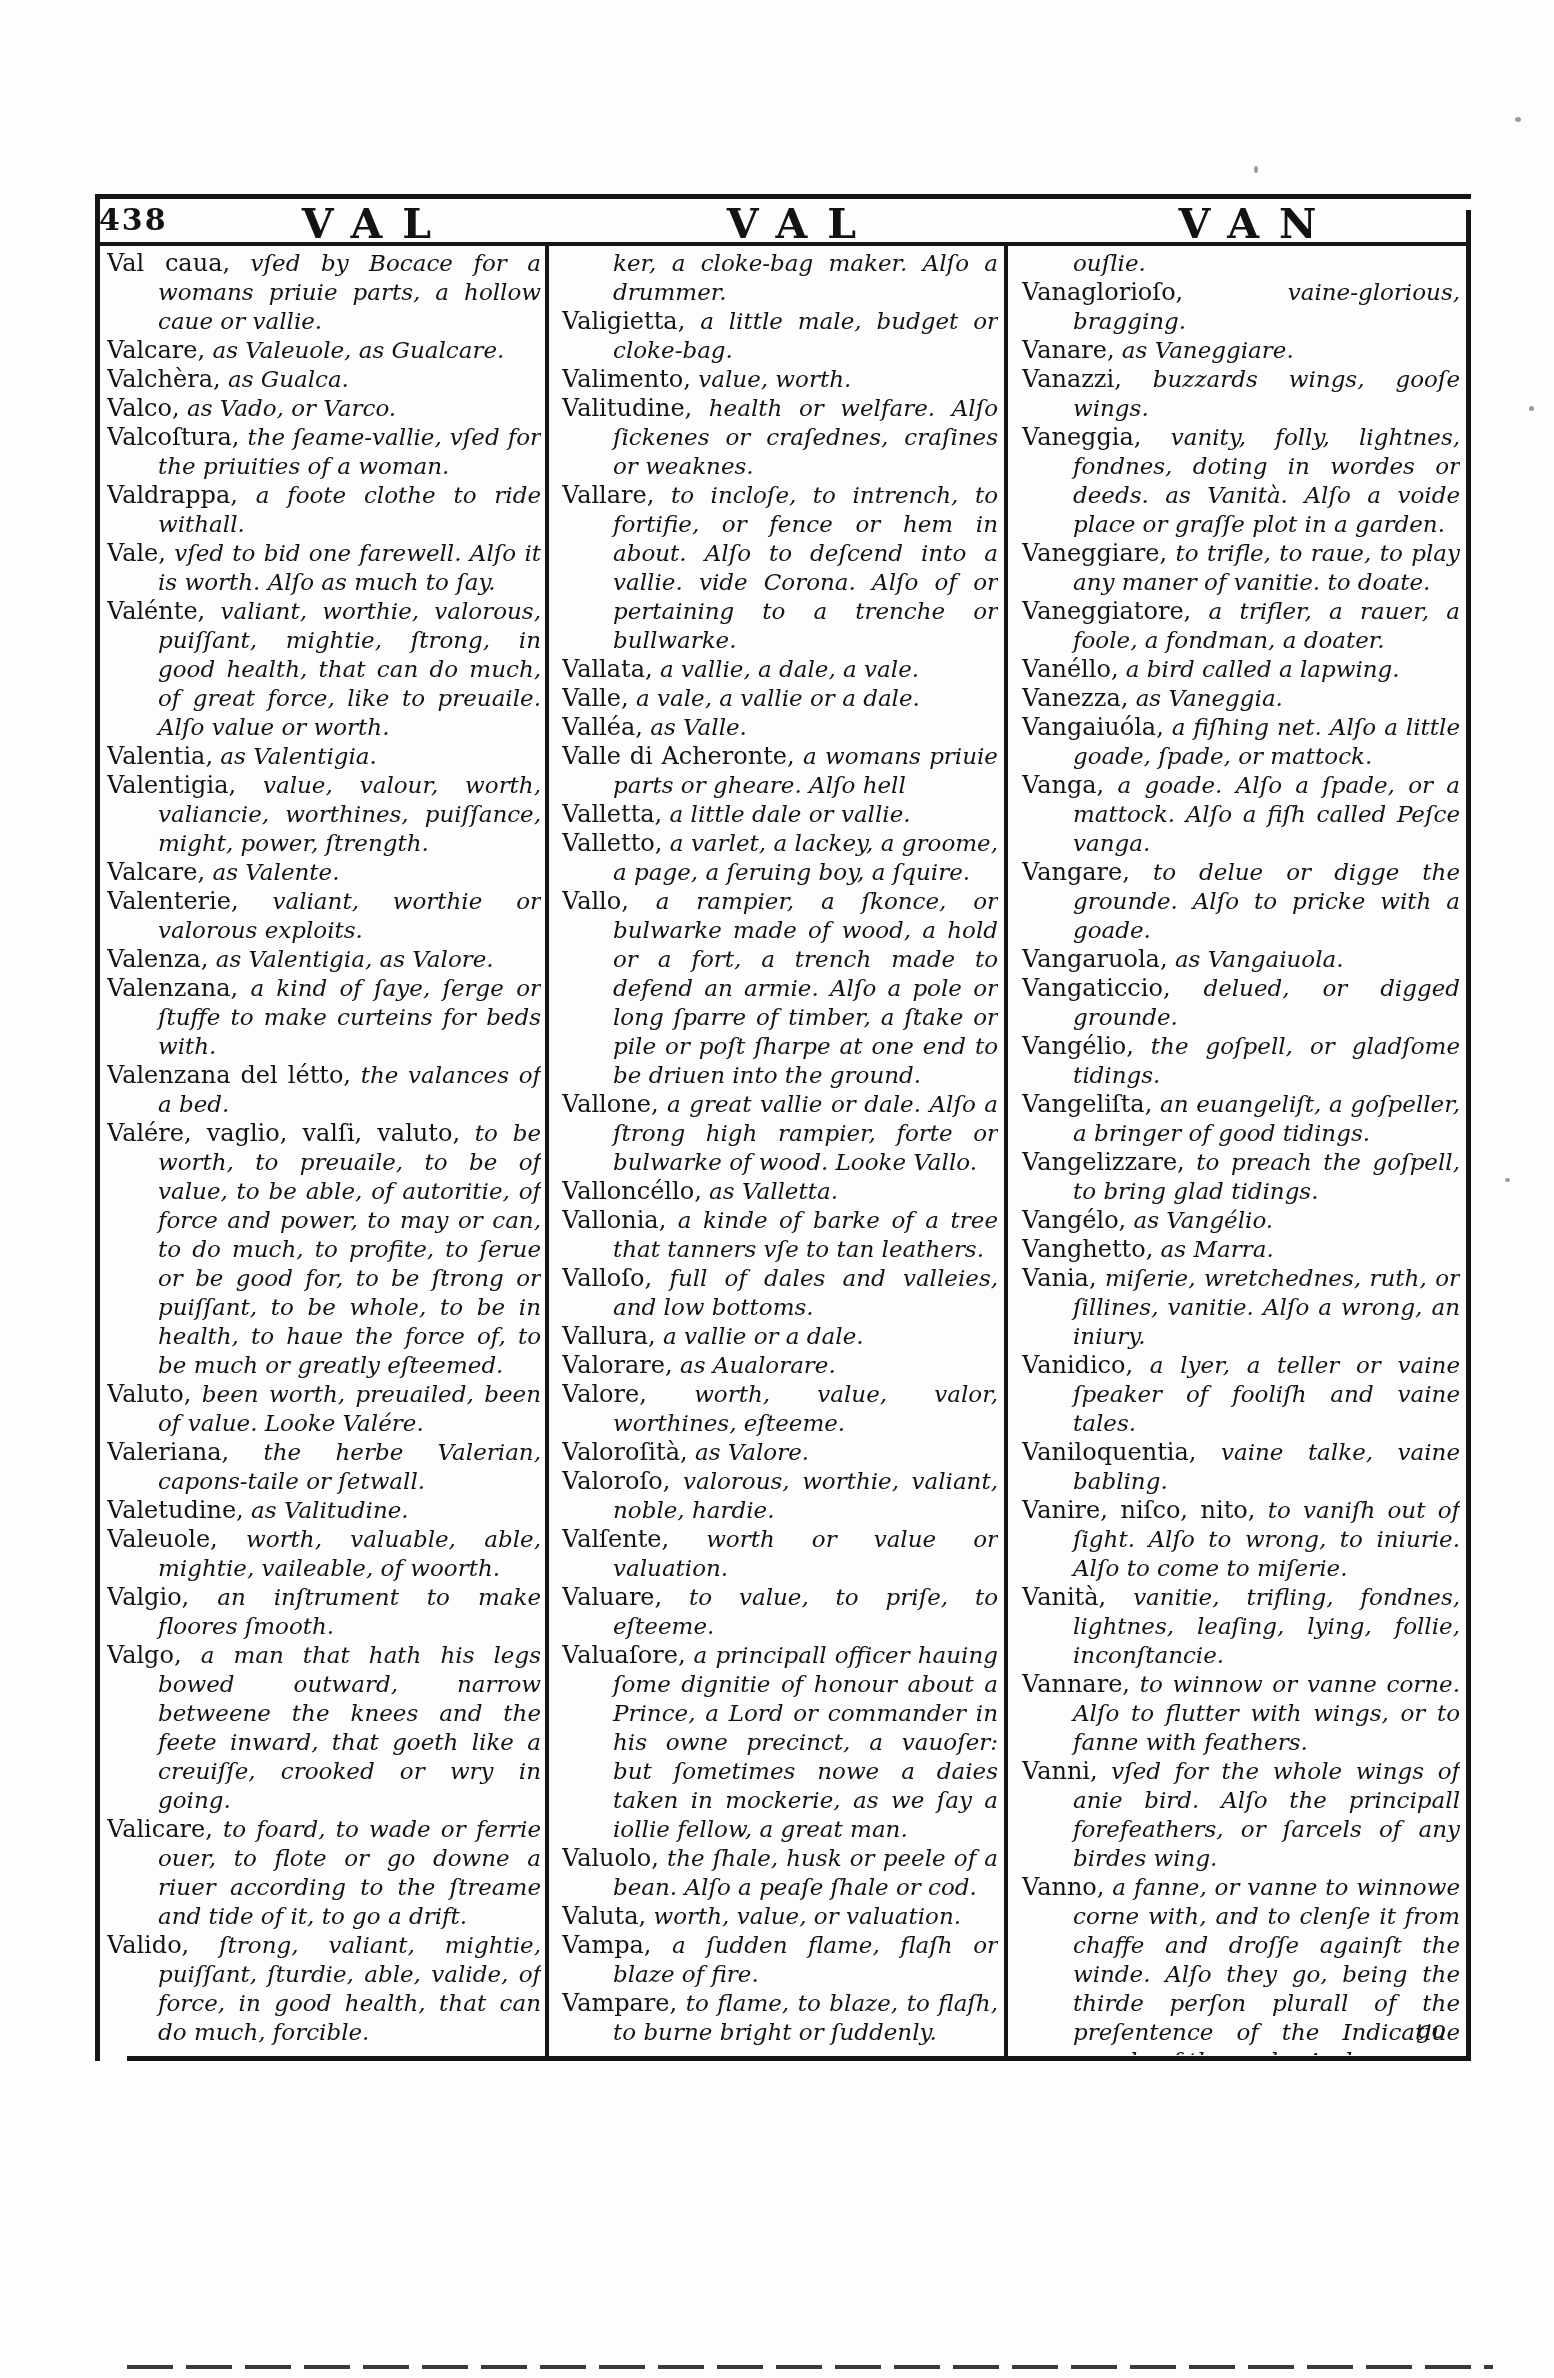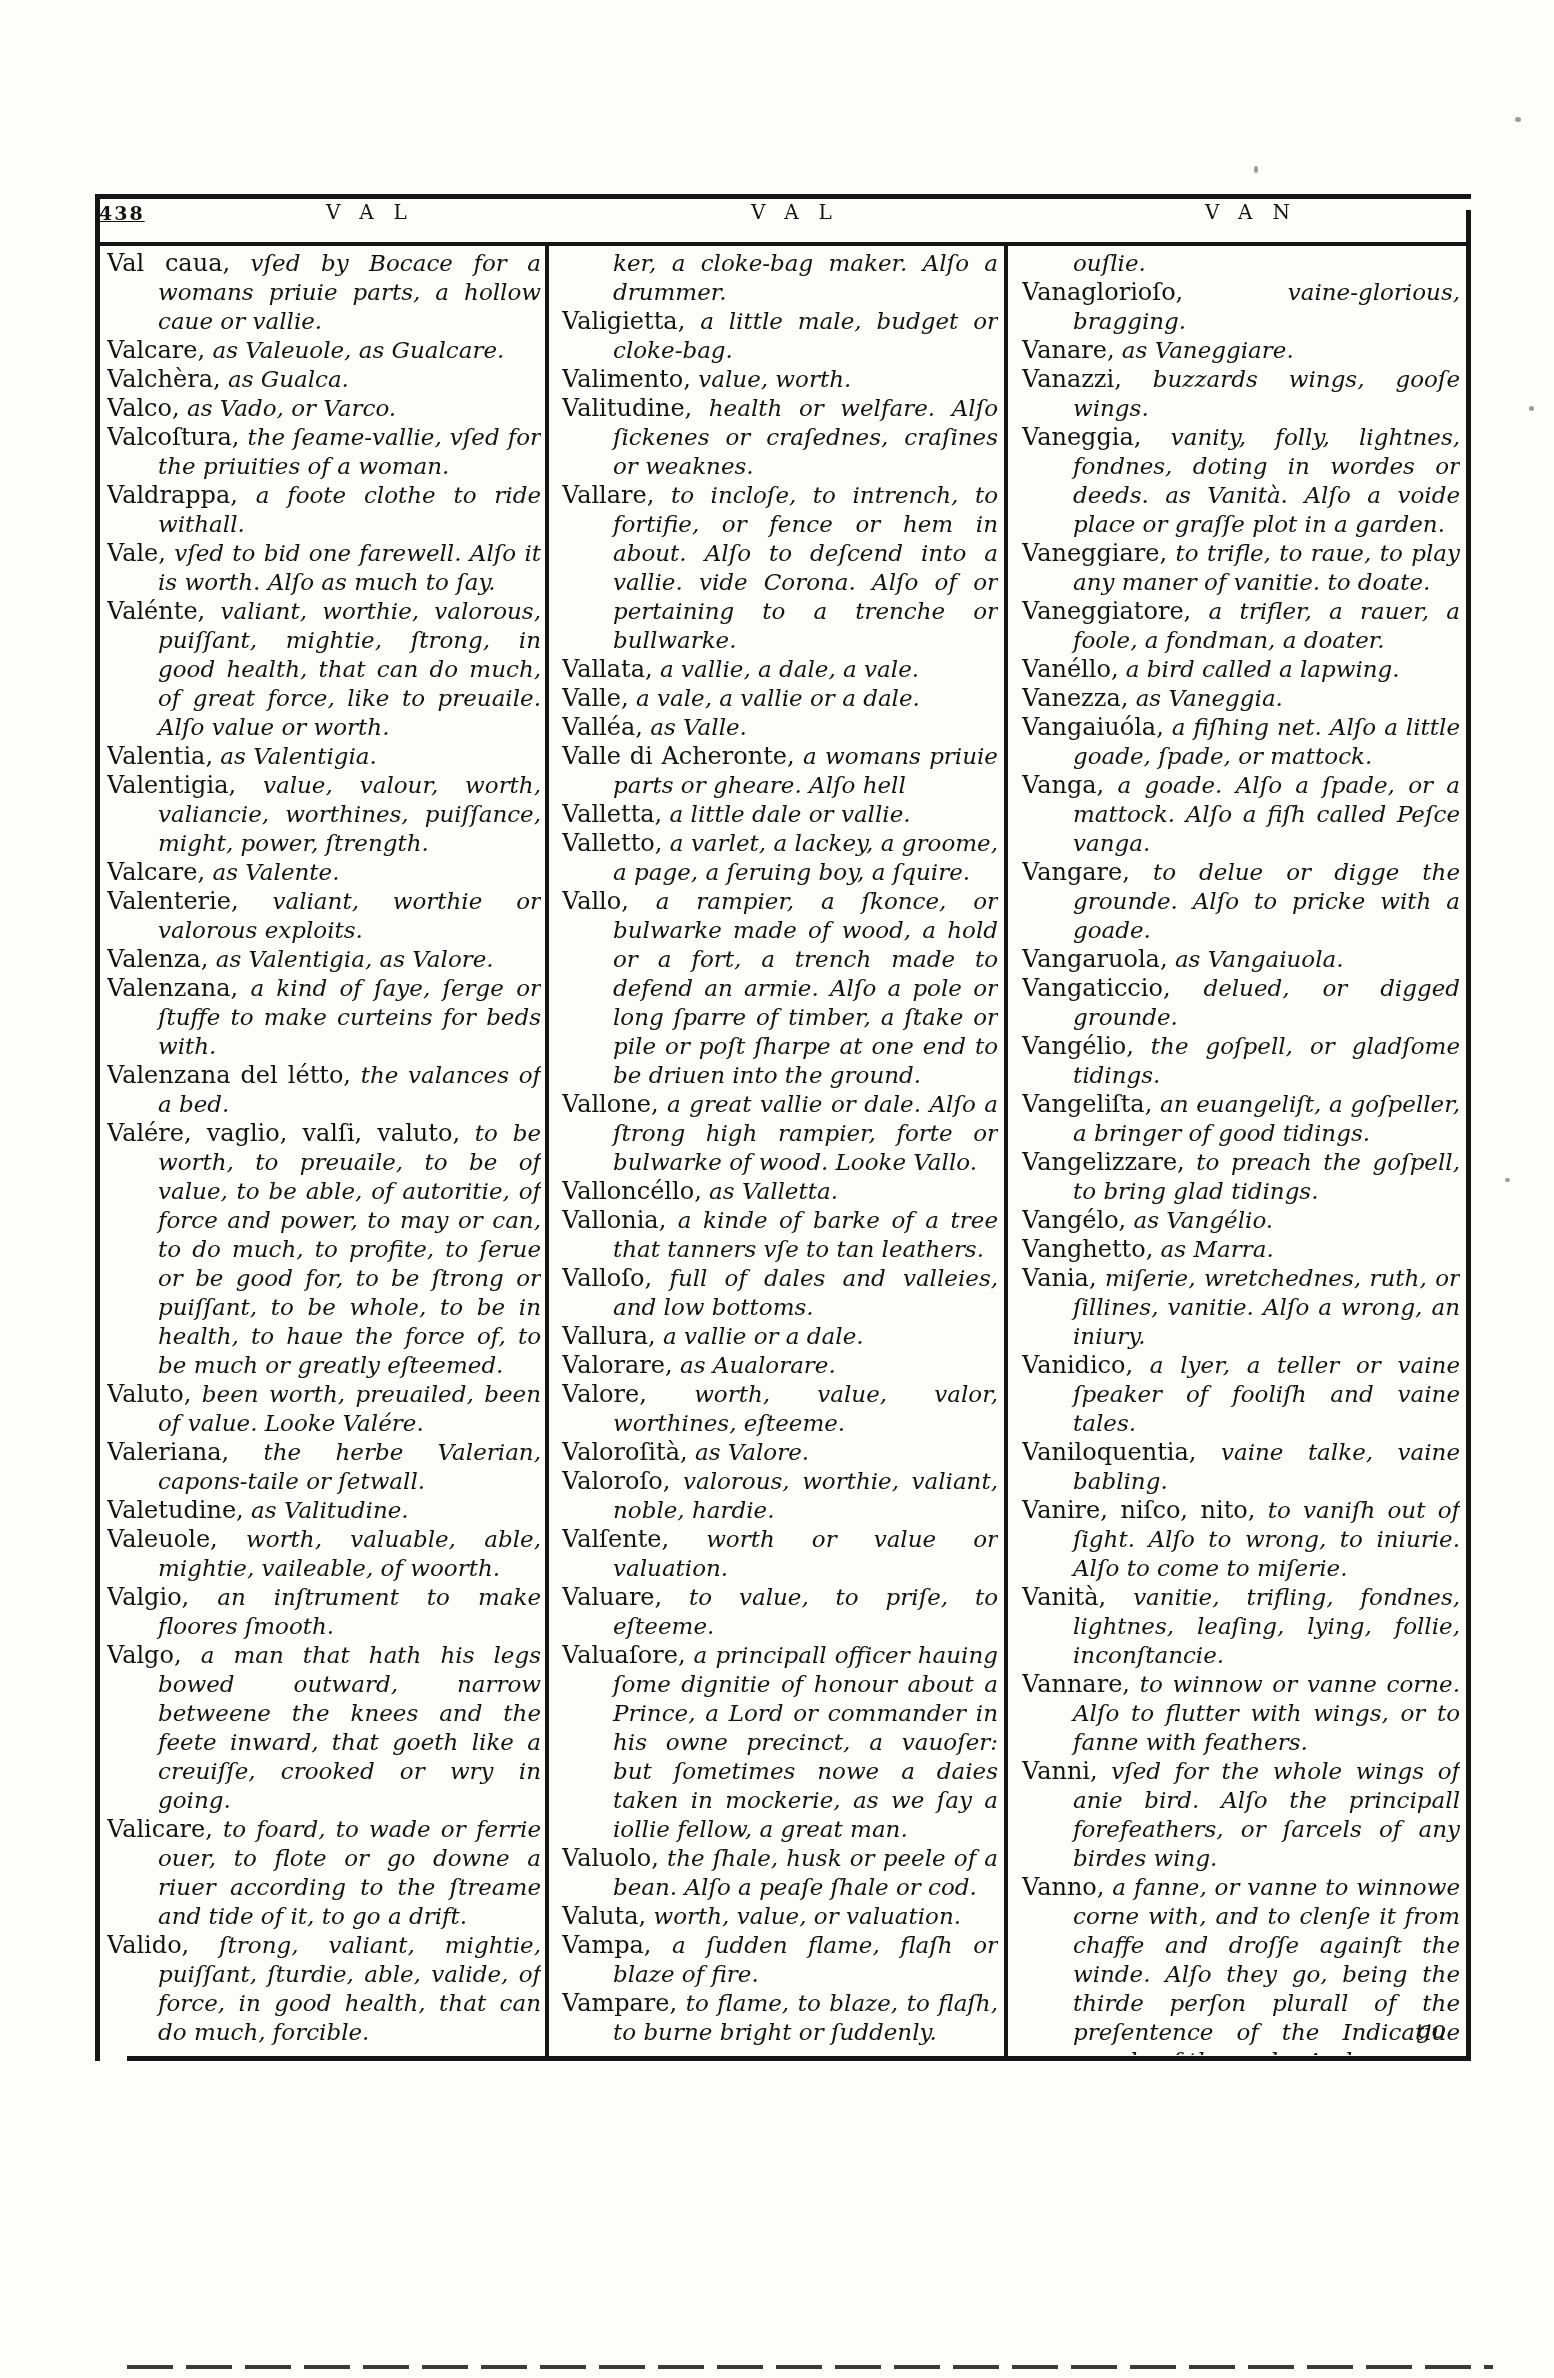--- a/index.html
+++ b/index.html
@@ -5,22 +5,22 @@
   html,body{margin:0;padding:0;background:#e9e9e6;}
   .sheet{
     position:relative;
     width:1554px;height:2378px;
     background:#fdfdfb;
     overflow:hidden;
     font-family:"DejaVu Serif","Liberation Serif",serif;
     color:#131313;
   }
   .rule{position:absolute;background:#161616;}
-  .pageno{position:absolute;left:99px;top:202px;font-size:19px;font-weight:700;letter-spacing:2px;text-decoration:underline;}
-  .colhead{position:absolute;top:200px;font-size:20px;font-weight:400;letter-spacing:20px;text-indent:20px;}
+  .pageno{position:absolute;left:99px;top:202px;font-size:30px;font-weight:700;letter-spacing:2px;}
+  .colhead{position:absolute;top:200px;font-size:41px;font-weight:700;letter-spacing:20px;text-indent:20px;}
   .col{
     position:absolute;top:249px;height:1806px;overflow:hidden;
     font-size:23px;line-height:29px;text-align:justify;
   }
   .entry{margin:0;padding-left:51px;text-indent:-51px;}
   .entry.cont{padding-left:51px;text-indent:0;}
   .head{font-style:normal;font-size:24px;}
   .def{font-style:italic;}
   .catchword{position:absolute;left:1317px;top:2016px;width:129px;text-align:right;font-style:italic;font-size:24px;}
   .speck{position:absolute;background:#9a9a96;border-radius:50%;}

